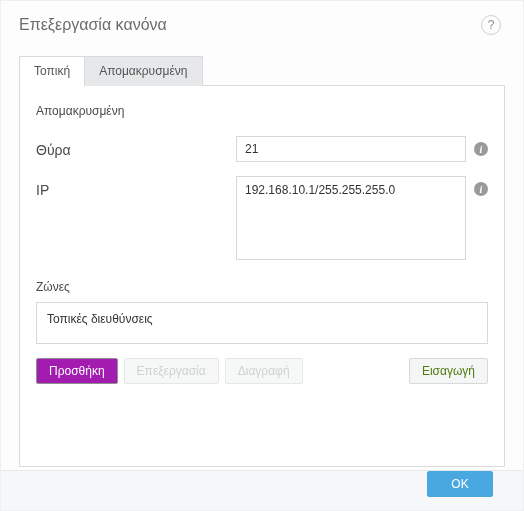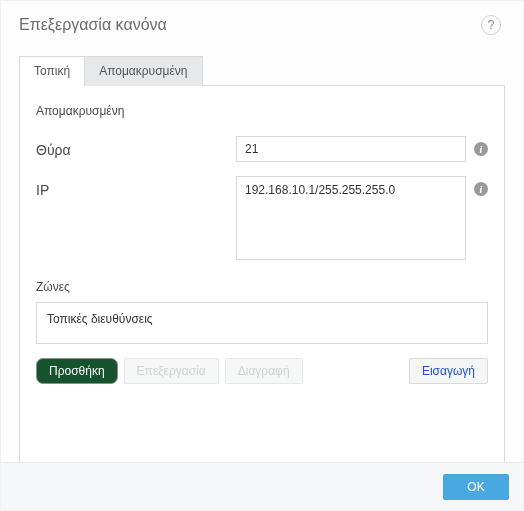--- a/index.html
+++ b/index.html
@@ -162,45 +162,44 @@
     border: 1px solid #c5c7c9;
     background: #8f9192;
     color: #fff;
     border-radius: 2px;
     cursor: pointer;
     display: inline-flex;
     align-items: center;
     justify-content: center;
   }
   .btn.gray {
-    background: #14532d;
+    background: #a21caf;
     border-color: #8d8f90;
-    border-radius: 7px;
   }
   .btn.light {
     background: #f4f5f5;
-    color: #1d4ed8;
+    color: #4d7c0f;
     border-color: #d6d8da;
   }
   .btn.disabled {
     background: #f6f7f7;
     color: #cfd1d2;
     border-color: #e5e6e7;
     cursor: default;
   }
   .footer {
     position: absolute;
     bottom: 0; left: 0; right: 0;
-    height: 48px;
+    height: 40px;
     background: #f6f7f8;
     border-top: 1px solid #e7e9ea;
     display: flex;
-    align-items: center;
+    align-items: flex-start;
     justify-content: flex-end;
-    padding: 0 14px;
+    padding: 0 30px;
   }
   .btn.primary {
     background: #4aa8e0;
     border-color: #4aa8e0;
     color: #fff;
     min-width: 66px;
     height: 26px;
   }
 </style>
 </head>

